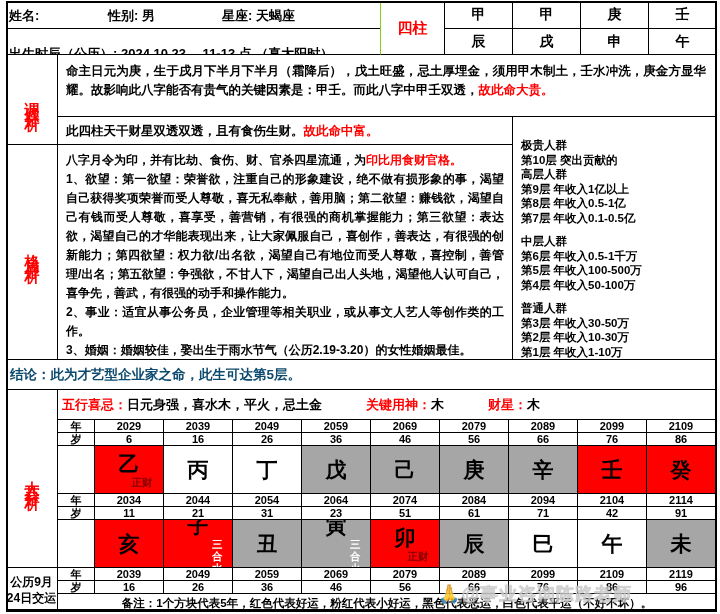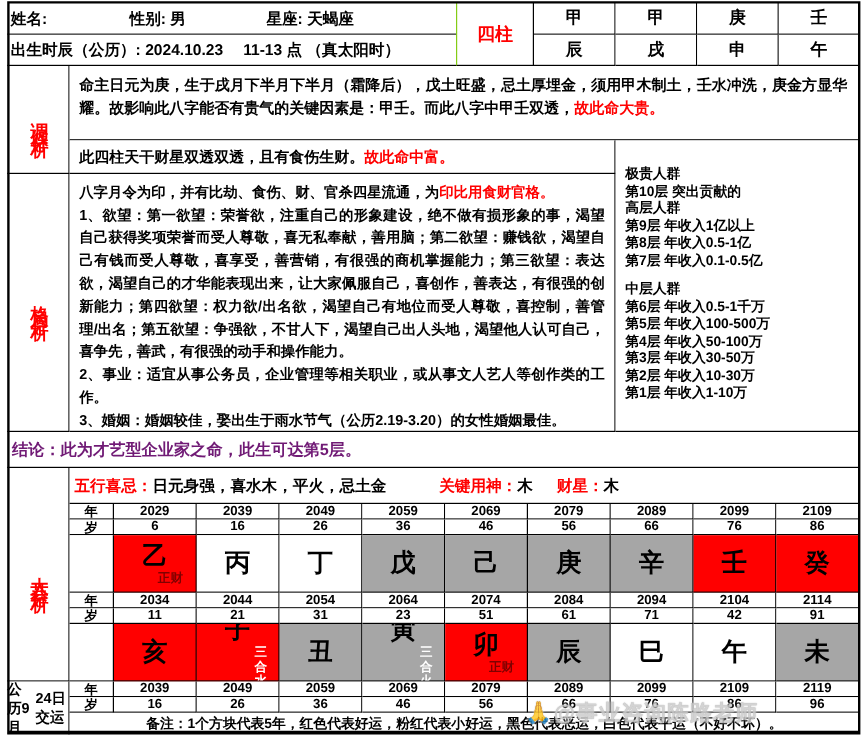--- a/index.html
+++ b/index.html
@@ -31,37 +31,37 @@
   .tc.big{flex-direction:column;gap:1px;}
   .ch{font-size:21px;font-weight:bold;line-height:23px;}
   .tag{font-size:10.5px;font-weight:bold;line-height:12px;}
   .bg-red{background:#ff0000;} .bg-gray{background:#a6a6a6;} .bg-white{background:#fff;}
   .tc-dark{color:#800000;margin-left:26px;} .tc-white{color:#fff;margin-left:48px;}
   .note{display:flex;align-items:center;justify-content:center;font-size:11.5px;font-weight:600;}
   .wm{position:absolute;left:438px;top:582px;z-index:10;font-size:18px;font-weight:bold;
       color:#cccccc;opacity:.85;white-space:nowrap;letter-spacing:1px;
       text-shadow:0 0 1px #999,0 0 2px #fff;}
   .wux{line-height:30px;font-size:13px;font-weight:bold;white-space:nowrap;padding-left:4px;}
-  .wux .sp1{margin-left:44px;} .wux .sp2{margin-left:20px;}
-  .concl{line-height:29px;font-size:13.5px;font-weight:bold;color:#701a75;padding-left:4px;white-space:nowrap;}
-  .jiao{display:flex;flex-direction:row;align-items:center;justify-content:center;
+  .wux .sp1{margin-left:44px;} .wux .sp2{margin-left:44px;}
+  .concl{line-height:29px;font-size:13.5px;font-weight:bold;color:#0c4a6e;padding-left:4px;white-space:nowrap;}
+  .jiao{display:flex;flex-direction:column;align-items:center;justify-content:center;
         font-size:12px;font-weight:600;line-height:16px;}
 </style>
 </head>
 <body>
 
 <div id="root">
 
   <div class="cell bb hrow" style="left:6px;top:2px;width:374px;height:27px;">
     <span class="hspan" style="left:3px">姓名:</span>
     <span class="hspan" style="left:102px">性别: 男</span>
     <span class="hspan" style="left:216px">星座: 天蝎座</span>
   </div>
   <div class="cell bb hrow" style="left:6px;top:29px;width:374px;height:26px;">
-    <span class="hspan" style="left:3px;line-height:26px;">出生时辰（公历）: 2024.10.23　 11-13 点 （真太阳时）</span>
+    <span class="hspan" style="left:3px;line-height:26px;margin-top:12px;">出生时辰（公历）: 2024.10.23　 11-13 点 （真太阳时）</span>
   </div>
   <div class="cell bl br bb pill red" style="left:380px;top:2px;width:65px;height:53px;font-size:15px;">四柱</div>
 
   <div class="cell br bb pill" style="left:445px;top:2px;width:68px;height:27px;">甲</div>
   <div class="cell br bb pill" style="left:513px;top:2px;width:68px;height:27px;">甲</div>
   <div class="cell br bb pill" style="left:581px;top:2px;width:68px;height:27px;">庚</div>
   <div class="cell bb pill" style="left:649px;top:2px;width:67px;height:27px;">壬</div>
   <div class="cell br bb pill" style="left:445px;top:29px;width:68px;height:26px;">辰</div>
   <div class="cell br bb pill" style="left:513px;top:29px;width:68px;height:26px;">戌</div>
   <div class="cell br bb pill" style="left:581px;top:29px;width:68px;height:26px;">申</div>
@@ -92,20 +92,21 @@
     <div class="lvl-title">极贵人群</div>
     <div>第10层  突出贡献的</div>
     <div class="lvl-title">高层人群</div>
     <div>第9层  年收入1亿以上</div>
     <div>第8层  年收入0.5-1亿</div>
     <div>第7层  年收入0.1-0.5亿</div>
     <div class="lvl-title gap-top">中层人群</div>
     <div>第6层  年收入0.5-1千万</div>
     <div>第5层  年收入100-500万</div>
     <div>第4层  年收入50-100万</div>
+    <div class="lvl-title gap-top">普通人群</div>
     <div>第3层  年收入30-50万</div>
     <div>第2层  年收入10-30万</div>
     <div>第1层  年收入1-10万</div>
   </div>
 
   <div class="cell bb concl" style="left:6px;top:360px;width:710px;height:30px;">结论：此为才艺型企业家之命，此生可达第5层。</div>
 
   <div class="cell br bb vwrap" style="left:6px;top:390px;width:52px;height:178px;">
     <div class="vtext">大芸分析</div>
   </div>

